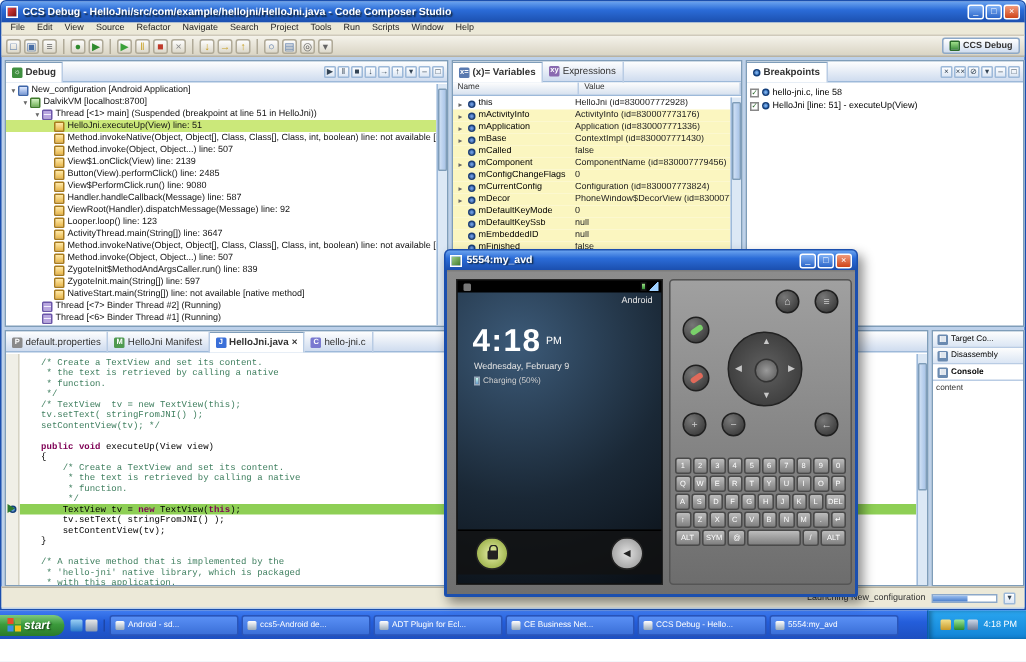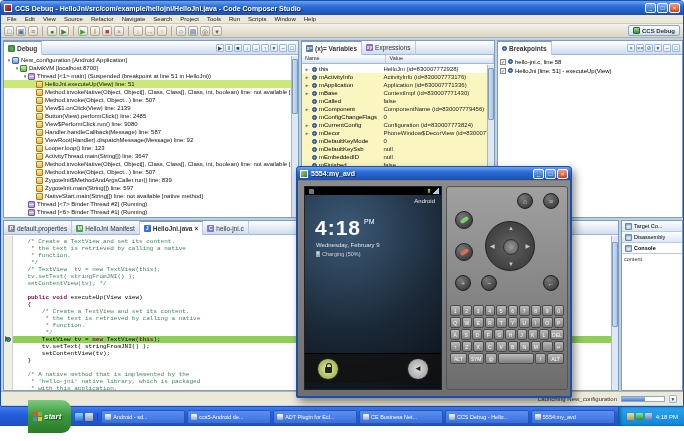--- a/index.html
+++ b/index.html
@@ -106,21 +106,21 @@
   #emulator .titlebar{height:13px;margin:-1px -1px 0 -1px;}
   .emu-body{position:absolute;left:0;right:0;top:13px;bottom:0;background:linear-gradient(180deg,#8c8c8c,#6f6f6f);}
   #phone-screen{position:absolute;left:6px;top:5px;width:138px;height:204px;background:#000;border:1px solid #222;overflow:hidden;}
   .p-status{height:8px;background:#000;display:flex;align-items:center;justify-content:flex-end;gap:2px;padding:0 2px;}
   .sb-batt{width:4px;height:6px;background:linear-gradient(#9fe08a,#2f8f2f);border:1px solid #111;}
   .sb-sig{width:6px;height:6px;background:linear-gradient(135deg,transparent 45%,#9fd0ff 45%);}
   .sb-usb{width:5px;height:5px;background:#777;border-radius:1px;margin-right:auto;margin-left:2px;}
   .p-wall{position:absolute;left:0;top:8px;right:0;bottom:0;
     background:radial-gradient(circle at 30% 18%,#3c5a78,#1a2836 55%,#0b1118 95%);}
   .carrier{text-align:right;padding:3px 6px 0 0;font-size:6px;color:#e8e8e8;}
-  .clock-row{display:flex;align-items:flex-start;margin:14px 0 0 10px;color:#fff;}
+  .clock-row{display:flex;align-items:center;margin:14px 0 0 10px;color:#fff;}
   .clock-time{font-size:21px;font-weight:bold;line-height:20px;letter-spacing:1px;}
   .clock-ampm{font-size:7px;margin-left:3px;margin-bottom:1px;}
   .p-date{margin:4px 0 0 11px;font-size:6px;color:#e4e4e4;}
   .p-charge{margin:3px 0 0 11px;font-size:5.5px;color:#cfcfcf;display:flex;align-items:center;gap:2px;}
   .mini-batt{width:4px;height:6px;background:linear-gradient(#cfe,#69c);border:1px solid #9ab;}
   .lockbar{position:absolute;left:0;right:0;bottom:6px;height:30px;background:rgba(18,18,18,.8);border-top:1px solid #000;
     display:flex;align-items:center;justify-content:space-between;padding:0 12px;}
   .lock-btn{width:22px;height:22px;border-radius:50%;display:flex;align-items:center;justify-content:center;border:1px solid #222;}
   .lock-btn.green{background:radial-gradient(#e6f0a8,#88a030);}
   .lock-btn.silver{background:radial-gradient(#e2e2e2,#8f8f8f);}
@@ -138,22 +138,22 @@
   .dpad-c{position:absolute;left:17px;top:17px;width:16px;height:16px;border-radius:50%;background:radial-gradient(#9a9a9a,#555);border:1px solid #333;}
   .dpad-arrow{position:absolute;color:#c8c8c8;font-size:6px;line-height:6px;}
   #keyboard{position:absolute;left:3px;top:118px;right:3px;display:flex;flex-direction:column;gap:1px;}
   .key-row{display:flex;gap:1px;}
   .key{flex:1;height:11px;display:flex;align-items:center;justify-content:center;font-size:5px;color:#fff;
     background:linear-gradient(180deg,#bcbcbc,#7f7f7f);border:1px solid #4a4a4a;border-radius:2px;}
   .key.wide{flex:1.5;} .key.space{flex:3.4;}
 
   
   #taskbar{position:absolute;left:0;right:0;top:407px;height:19px;background:linear-gradient(180deg,#3f7cf0,#245edb 40%,#1d4fc0);display:flex;align-items:center;}
-  #start-btn{height:33px;display:flex;align-items:center;gap:2px;padding:0 10px 0 5px;border-radius:0 9px 9px 0;
-    background:linear-gradient(180deg,#7ec97e,#3c9b3c 45%,#2a7a2a);color:#fff;font-size:8px;font-weight:bold;font-style:italic;text-shadow:1px 1px 1px #1a4a1a;margin-left:28px;}
+  #start-btn{height:14px;display:flex;align-items:center;gap:2px;padding:0 10px 0 5px;border-radius:0 9px 9px 0;
+    background:linear-gradient(180deg,#7ec97e,#3c9b3c 45%,#2a7a2a);color:#fff;font-size:8px;font-weight:bold;font-style:italic;text-shadow:1px 1px 1px #1a4a1a;}
   .flag{width:9px;height:9px;display:grid;grid-template-columns:4px 4px;grid-template-rows:4px 4px;gap:1px;}
   .flag i{display:block;}
   .ql{display:flex;gap:2px;padding:0 4px;border-right:1px solid #1d46a8;}
   .ql-icon{width:8px;height:8px;border-radius:1px;}
   #task-items{flex:1;display:flex;gap:2px;padding:0 3px;overflow:hidden;}
   .task-item{flex:1;max-width:86px;height:14px;display:flex;align-items:center;gap:2px;padding:0 3px;border-radius:2px;
     background:linear-gradient(180deg,#5a90f5,#3a6fd8);border:1px solid #2a55b8;color:#fff;font-size:5.5px;white-space:nowrap;overflow:hidden;}
   .ti-ic{width:6px;height:6px;background:linear-gradient(#fff,#9ab);border-radius:1px;flex:none;}
   #tray{height:19px;display:flex;align-items:center;gap:2px;padding:0 6px 0 8px;background:linear-gradient(180deg,#2aa6f0,#1183d6);border-left:1px solid #0b5fa8;box-shadow:inset 2px 0 3px rgba(0,0,0,.3);}
   .tray-ic{width:7px;height:7px;border-radius:1px;}

